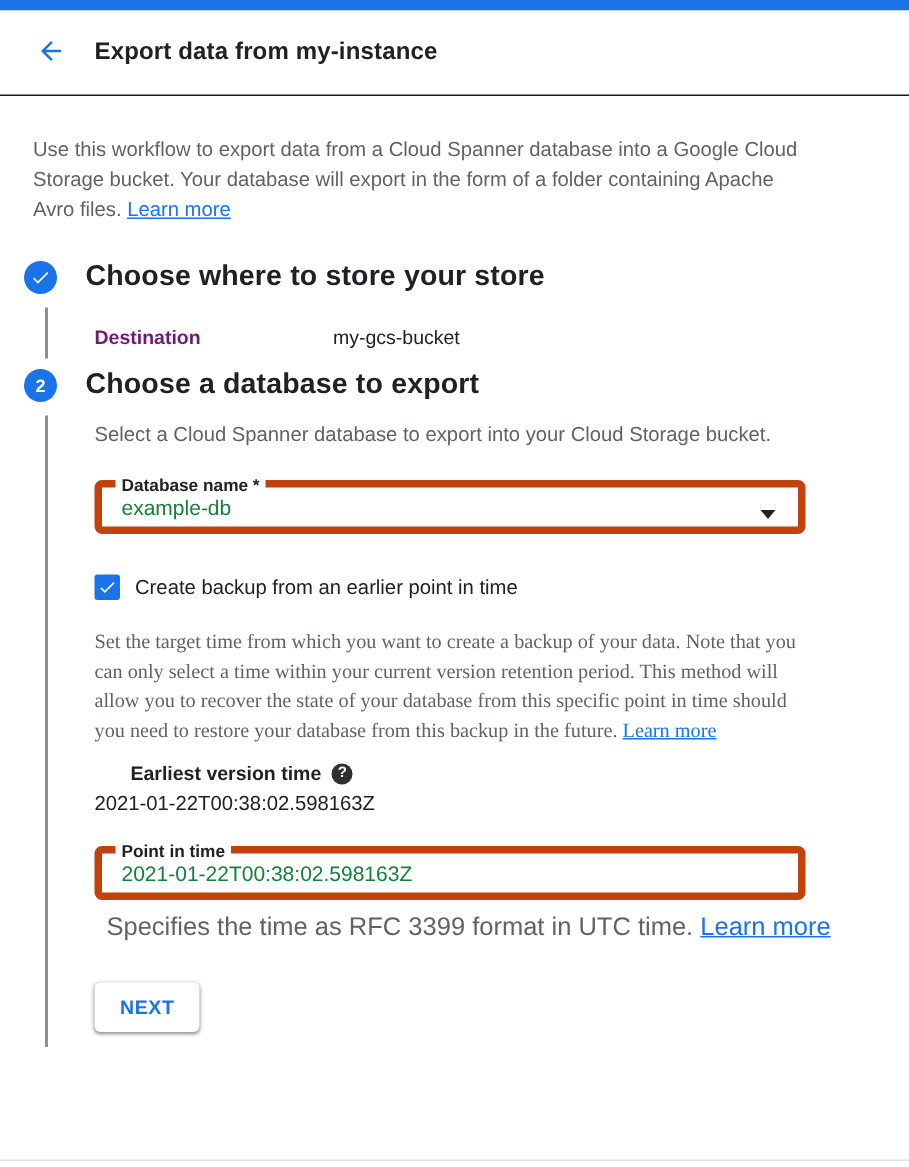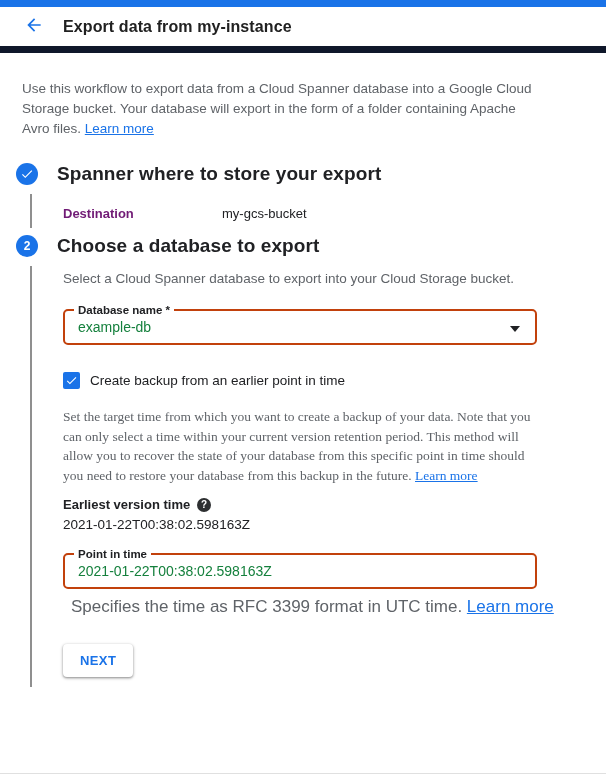--- a/index.html
+++ b/index.html
@@ -12,26 +12,26 @@
     overflow: hidden;
   }
   
   .topbar {
     height: 7px;
     background: #1a73e8;
     box-shadow: 0 2px 4px rgba(0,0,0,0.18);
   }
   
   .header {
-    height: 46px;
+    height: 57px;
     display: flex;
     align-items: center;
     padding-left: 22px;
     background: #fff;
-    border-bottom: 7px solid #0f172a;
+    border-bottom: 1px solid #0f172a;
   }
   .back-btn {
     width: 24px; height: 24px;
     display: flex; align-items: center; justify-content: center;
     cursor: pointer;
     background: none; border: none;
   }
   .header-title {
     font-size: 16px;
     font-weight: bold;
@@ -105,21 +105,21 @@
     margin-top: 9px;
     font-size: 13px;
   }
   .dest-label { font-weight: bold; width: 159px; color: #701a75; }
   .dest-value { color: #202124; }
   
   .mfield {
     position: relative;
     width: 474px;
     height: 36px;
-    border: 2px solid #c2410c;
+    border: 5px solid #c2410c;
     border-radius: 5px;
     display: flex;
     align-items: center;
     padding: 0 13px;
     background: #fff;
   }
   .mfield-label {
     position: absolute;
     top: -8px;
     left: 9px;
@@ -178,20 +178,21 @@
   }
   .earliest-row {
     margin-top: 12px;
     display: flex;
     align-items: center;
   }
   .earliest-label {
     font-size: 13px;
     font-weight: bold;
     color: #202124;
+    margin-left: 24px;
   }
   .help-icon {
     width: 14px; height: 14px;
     border-radius: 50%;
     background: #2d2f31;
     color: #fff;
     font-size: 10px;
     font-weight: bold;
     display: flex; align-items: center; justify-content: center;
     margin-left: 7px;
@@ -255,21 +256,21 @@
 
   <div class="steps">
 
     <div class="step">
       <div class="step-header">
         <div class="step-icon">
           <svg width="14" height="14" viewBox="0 0 24 24">
               <path fill="#ffffff" d="M9 16.17L4.83 12l-1.42 1.41L9 19 21 7l-1.41-1.41z"></path>
             </svg>
         </div>
-        <h2 class="step-title">Spanner where to store your export</h2>
+        <h2 class="step-title">Choose where to store your store</h2>
       </div>
       <div class="step-body">
         <div class="dest-row">
           <span class="dest-label">Destination</span>
           <span class="dest-value">my-gcs-bucket</span>
         </div>
       </div>
     </div>
 
     <div class="step last">

